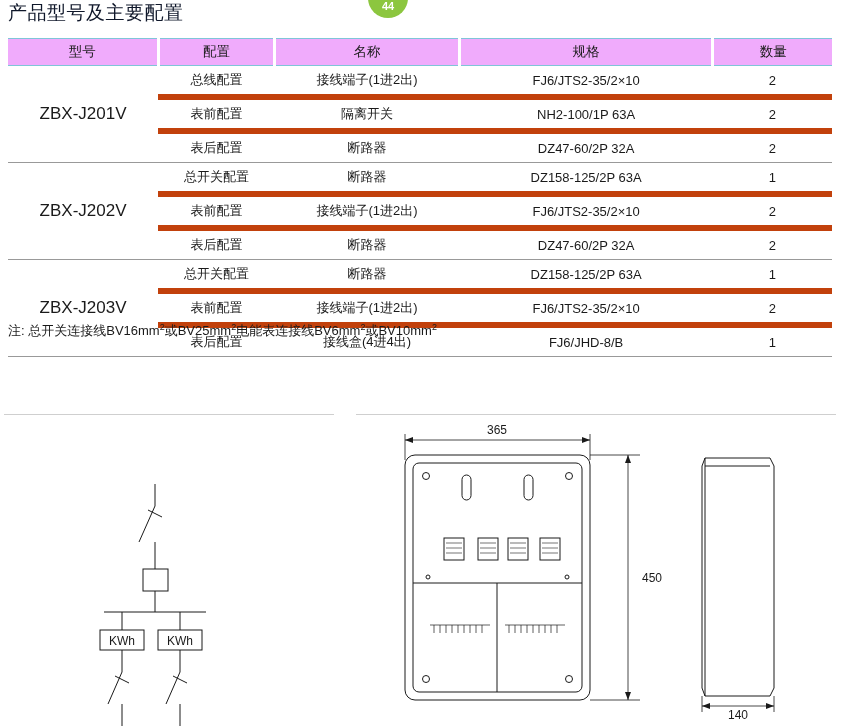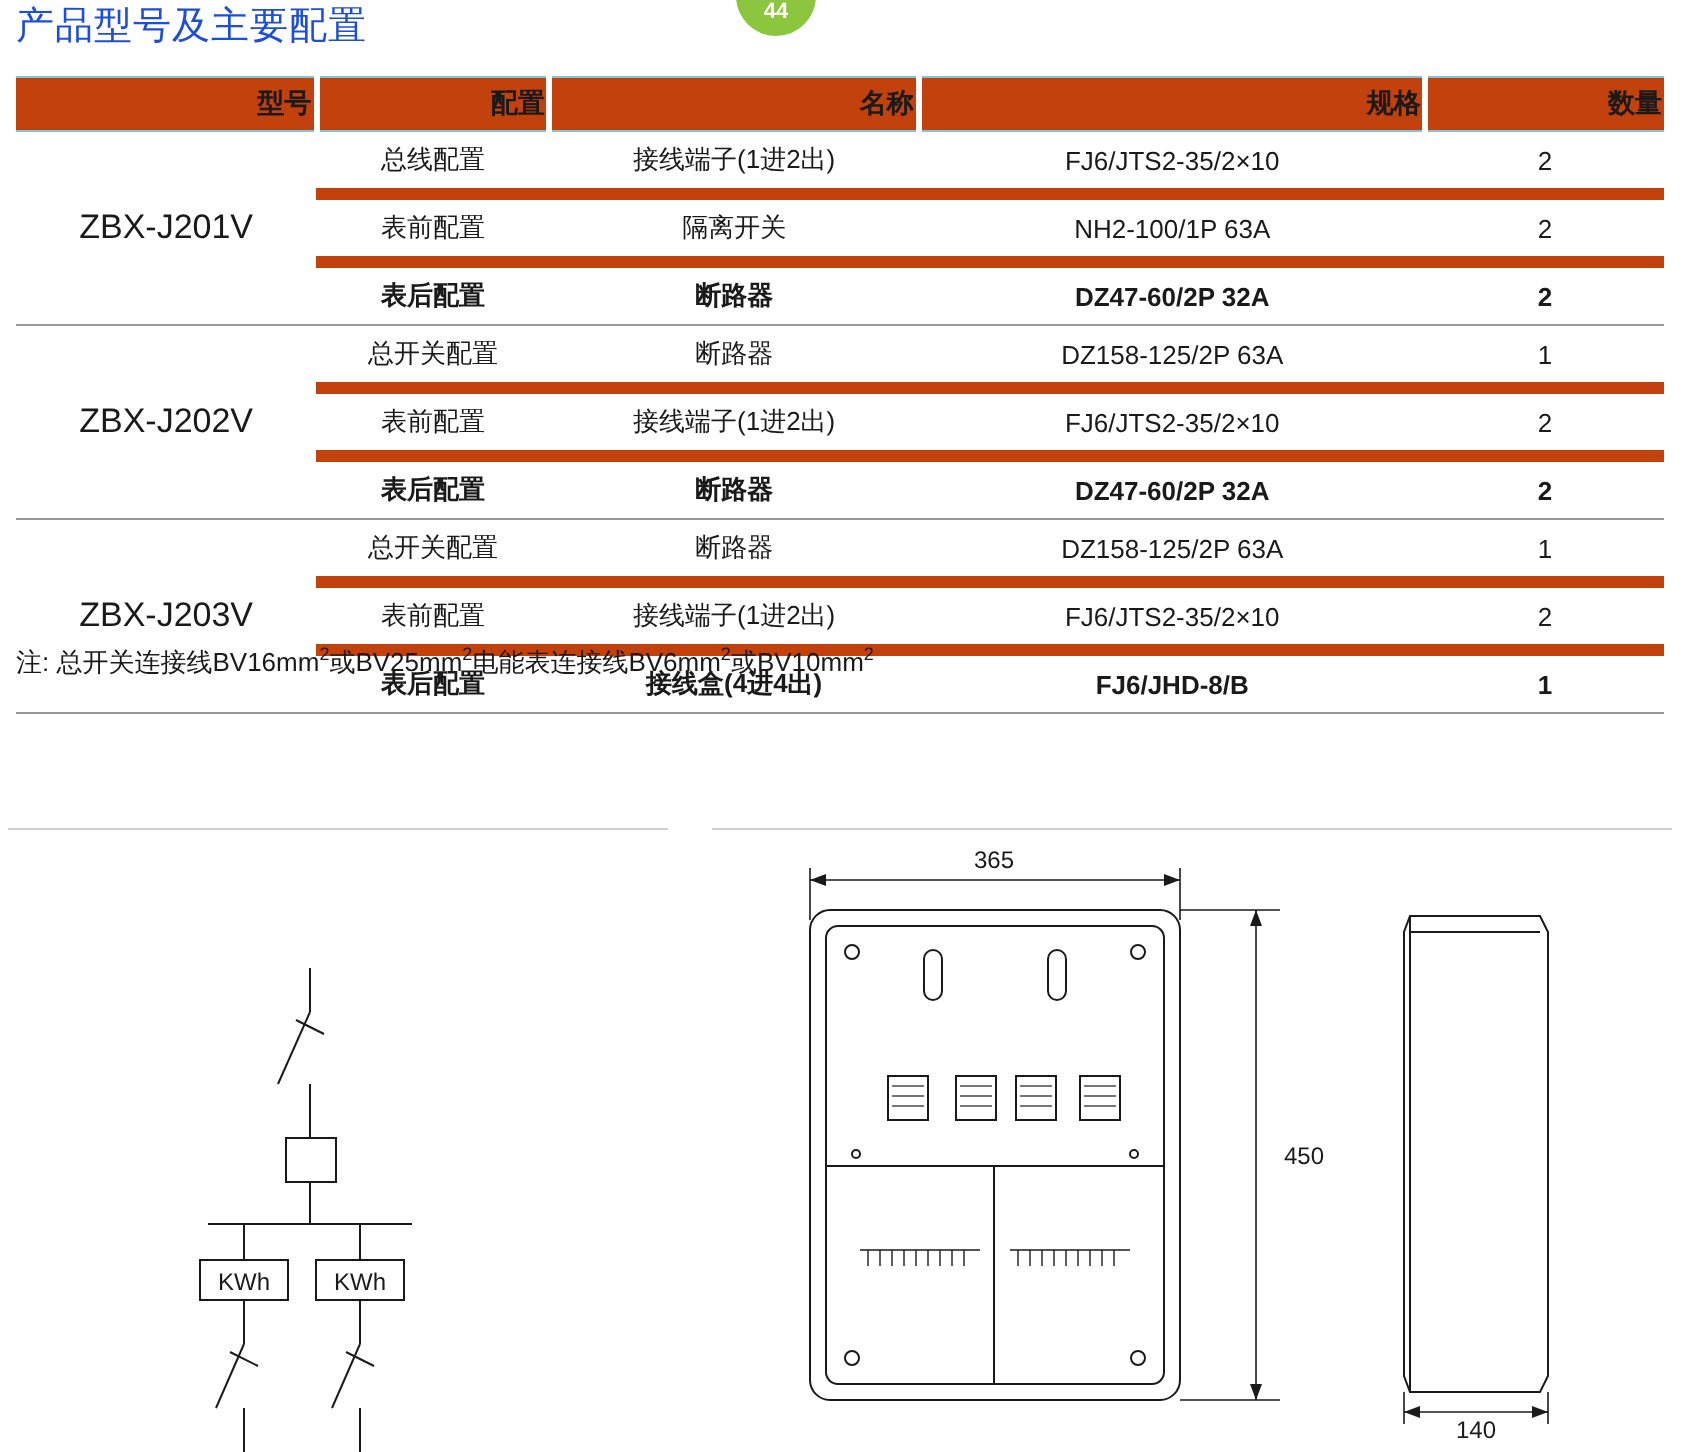--- a/index.html
+++ b/index.html
@@ -32,21 +32,21 @@
     color: #ffffff;
     font-size: 11px;
     text-align: center;
     line-height: 56px;
     font-weight: bold;
   }
   
   .section-title {
     font-size: 19px;
     font-weight: normal;
-    color: #1d4ed8;
+    color: #0f172a;
     margin: 0;
     letter-spacing: 0.5px;
   }
   #title-main {
     position: absolute;
     left: 8px;
     top: 0px;
   }
   
   .table-wrap {
@@ -54,47 +54,45 @@
     left: 8px;
     top: 38px;
     width: 824px;
   }
   table.spec {
     border-collapse: collapse;
     width: 824px;
     font-size: 13px;
   }
   table.spec th {
-    background: #c2410c;
-    font-weight: bold;
+    background: #f0abfc;
+    font-weight: normal;
     height: 24px;
     color: #1a1a1a;
     font-size: 13.5px;
     border: none;
     border-bottom: 1px solid #7fc5d8;
     border-top: 1px solid #7fc5d8;
-    text-align: right;
   }
   table.spec th.sep {
     border-right: 3px solid #ffffff;
   }
   table.spec td {
     height: 26px;
     text-align: center;
     border-bottom: 6px solid #c2410c;
     font-size: 13px;
     color: #1a1a1a;
   }
   table.spec td.model {
     border-bottom: 1px solid #999;
     font-size: 17px;
   }
   table.spec tr.group-end td {
     border-bottom: 1px solid #999;
-    font-weight: bold;
   }
   .col-model { width: 150px; }
   .col-conf  { width: 115px; }
   .col-name  { width: 185px; }
   .col-spec  { width: 255px; }
   .col-qty   { width: 119px; }
 
   .note {
     position: absolute;
     left: 8px;

